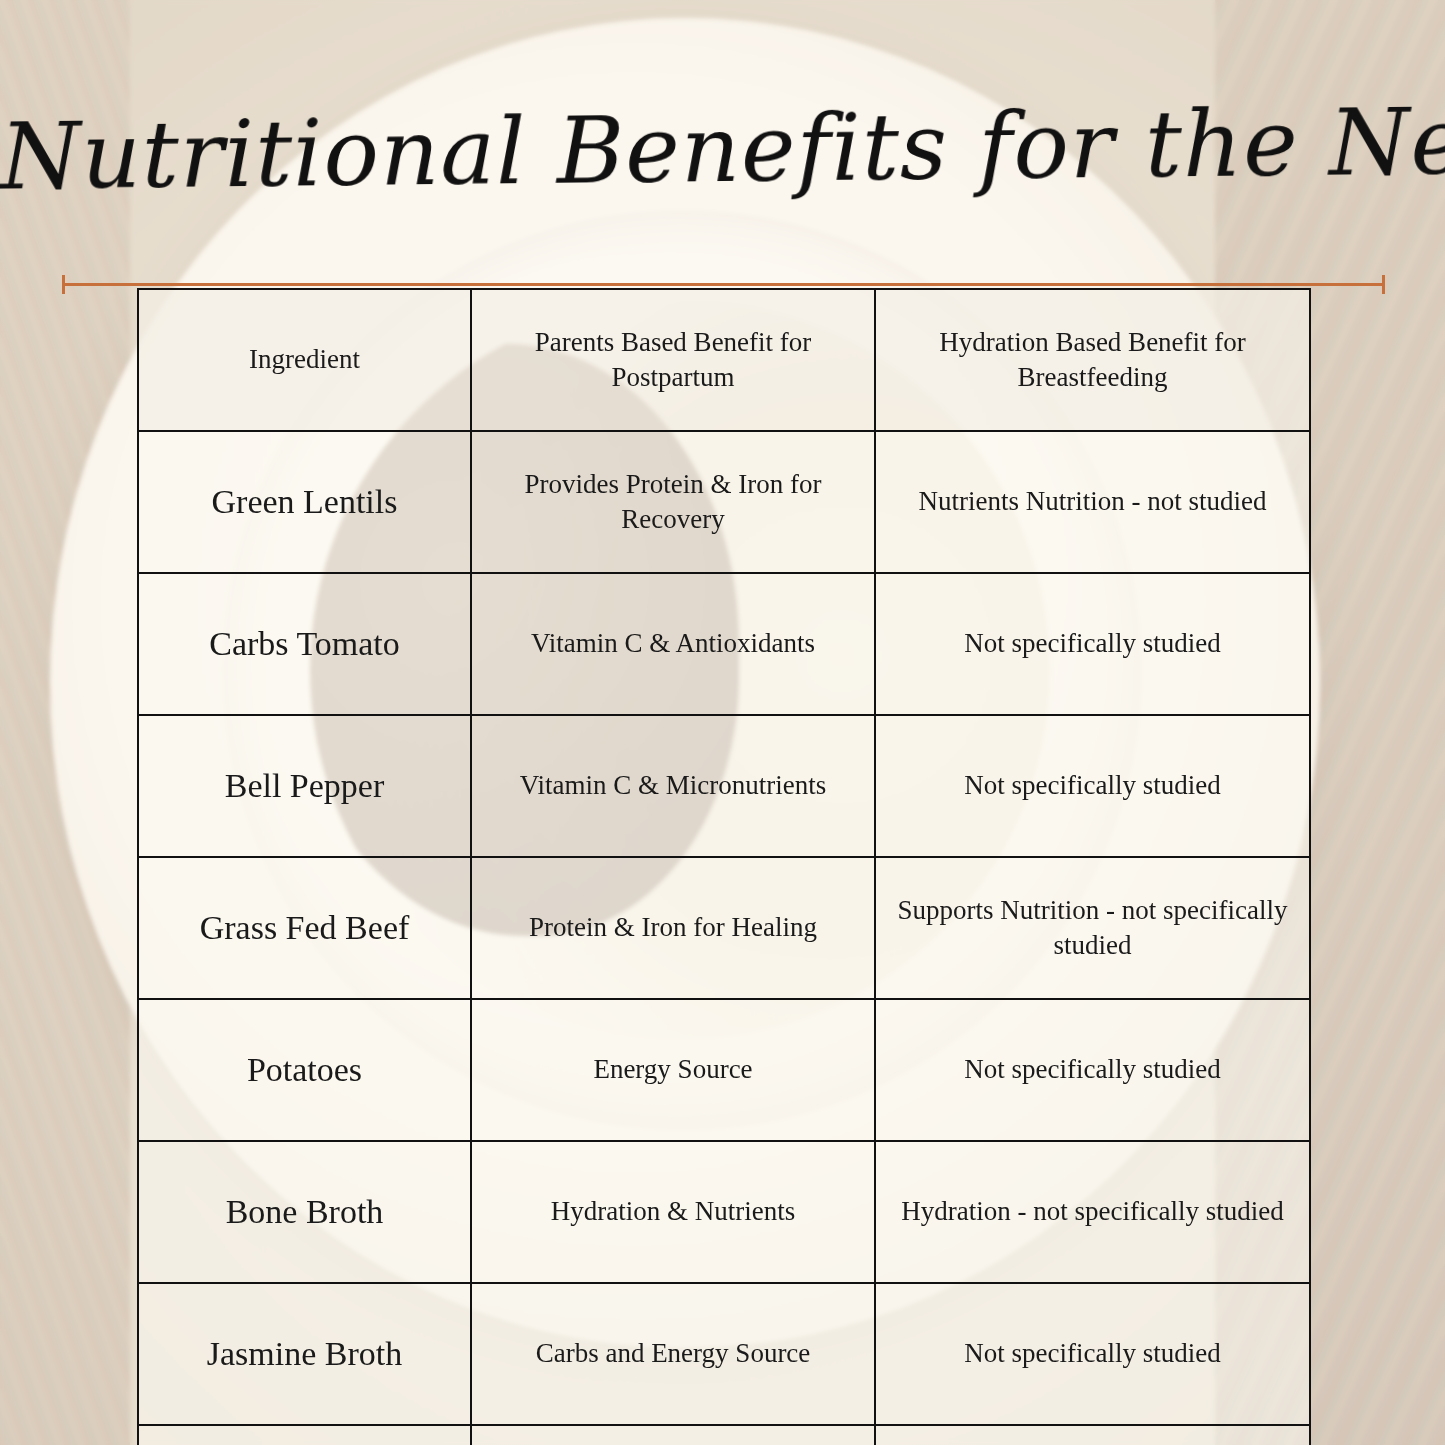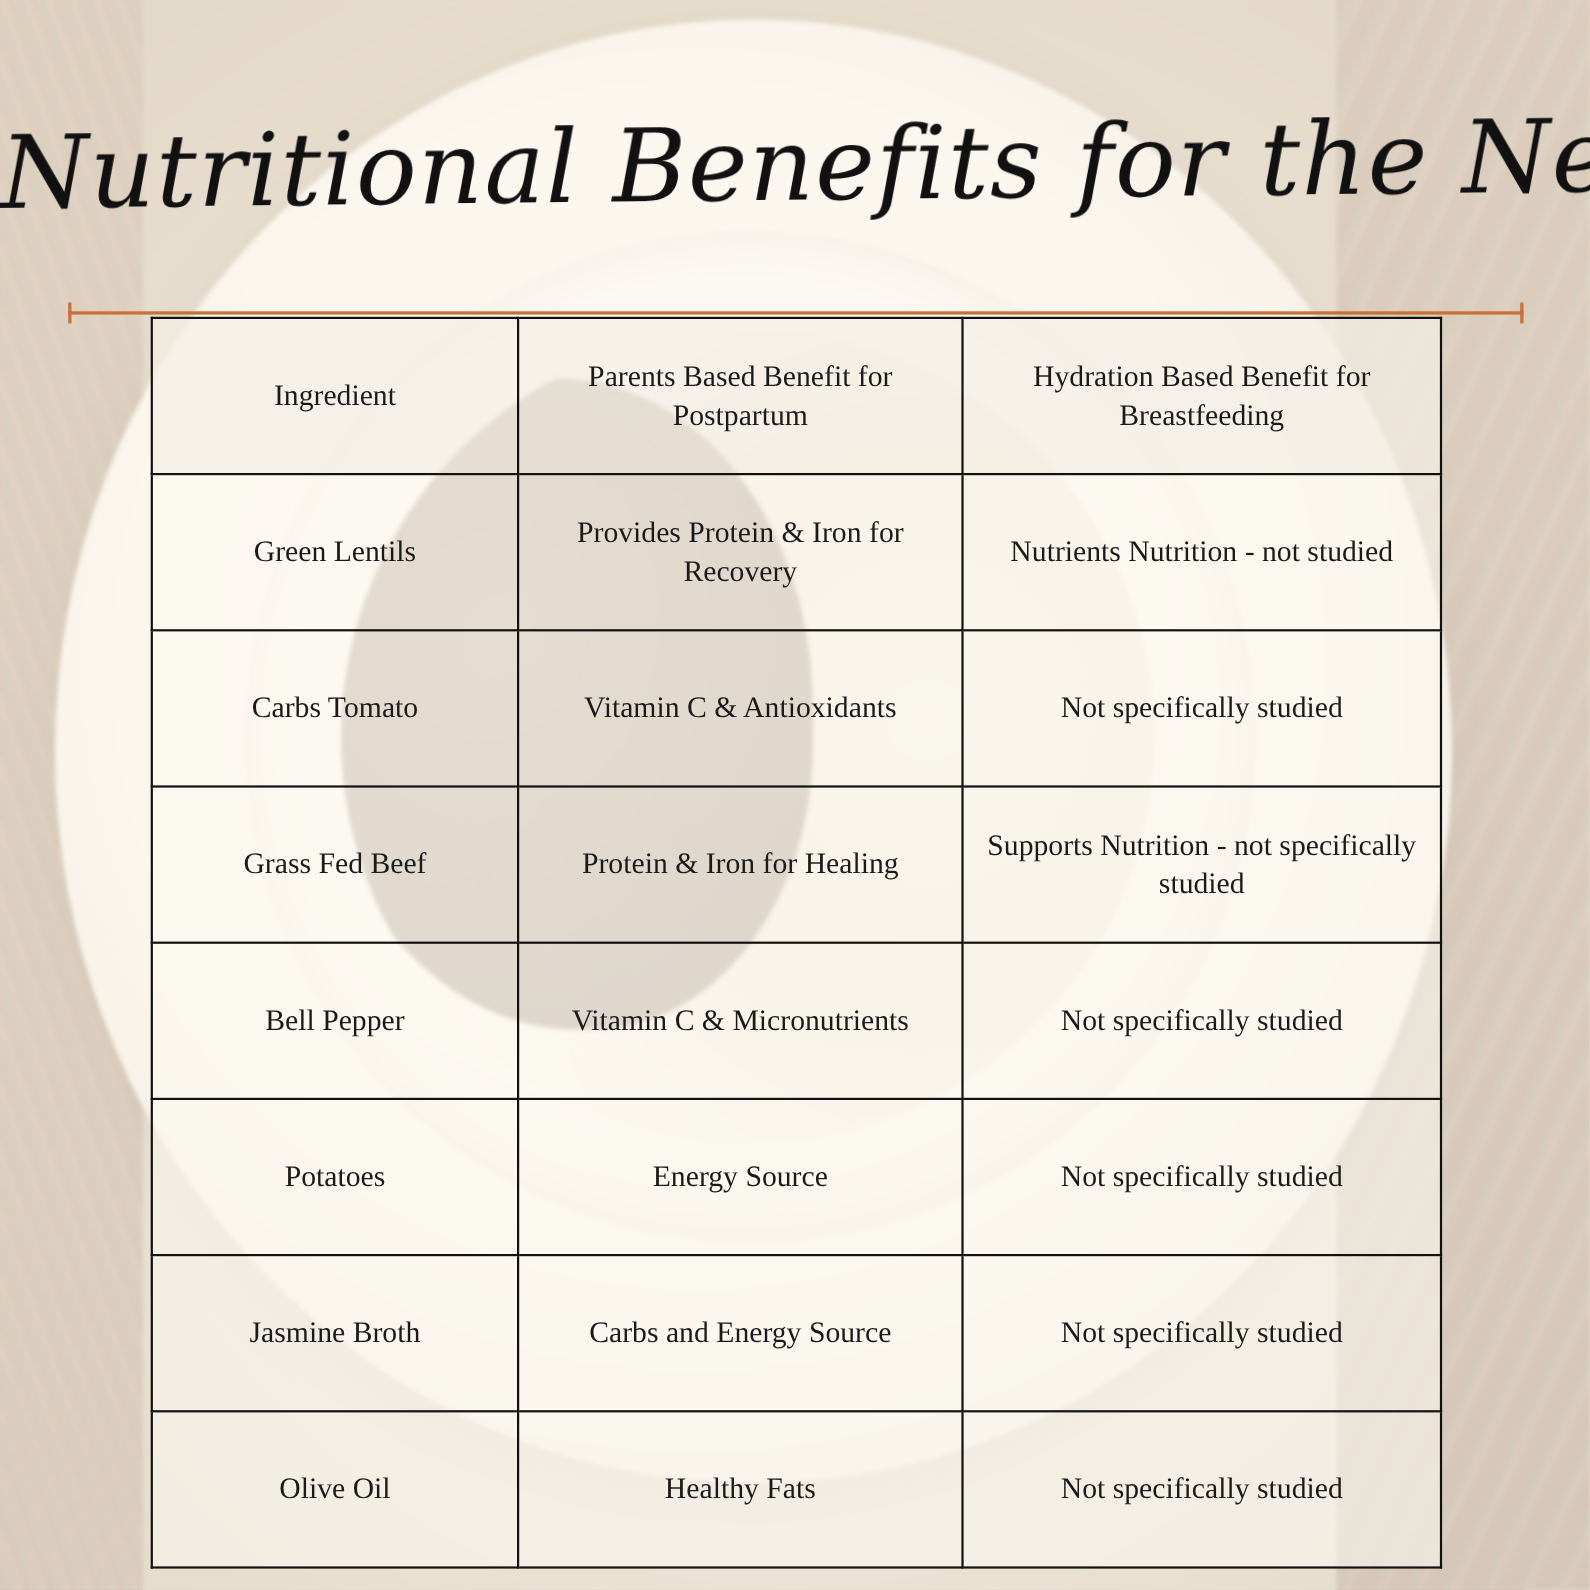--- a/index.html
+++ b/index.html
@@ -155,21 +155,21 @@
     font-size: 27px;
     line-height: 1.3;
     color: #1a1a1a;
     padding: 10px 18px;
     height: 120px;
     background: rgba(252,249,243,0.55);
   }
   tr.header td {
     background: rgba(243,238,228,0.72);
   }
-  td.ingredient { font-size: 27px; }
+  td.ingredient { font-size: 34px; }
 </style>
 </head>
 <body>
 
 <div class="bg">
   <div class="bg-fabric-left"></div>
   <div class="bg-fabric-right"></div>
   <div class="bg-plate"></div>
   <div class="bg-bowl"></div>
   <div class="bg-food">
@@ -200,33 +200,38 @@
         <td class="ingredient">Green Lentils</td>
         <td>Provides Protein &amp; Iron for Recovery</td>
         <td>Nutrients Nutrition - not studied</td>
       </tr>
       <tr>
         <td class="ingredient">Carbs Tomato</td>
         <td>Vitamin C &amp; Antioxidants</td>
         <td>Not specifically studied</td>
       </tr>
       <tr>
+        <td class="ingredient">Bell Pepper</td>
+        <td>Vitamin C &amp; Micronutrients</td>
+        <td>Not specifically studied</td>
+      </tr>
+      <tr>
         <td class="ingredient">Grass Fed Beef</td>
         <td>Protein &amp; Iron for Healing</td>
         <td>Supports Nutrition - not specifically studied</td>
       </tr>
       <tr>
-        <td class="ingredient">Bell Pepper</td>
-        <td>Vitamin C &amp; Micronutrients</td>
-        <td>Not specifically studied</td>
-      </tr>
-      <tr>
         <td class="ingredient">Potatoes</td>
         <td>Energy Source</td>
         <td>Not specifically studied</td>
+      </tr>
+      <tr>
+        <td class="ingredient">Bone Broth</td>
+        <td>Hydration &amp; Nutrients</td>
+        <td>Hydration - not specifically studied</td>
       </tr>
       <tr>
         <td class="ingredient">Jasmine Broth</td>
         <td>Carbs and Energy Source</td>
         <td>Not specifically studied</td>
       </tr>
       <tr>
         <td class="ingredient">Olive Oil</td>
         <td>Healthy Fats</td>
         <td>Not specifically studied</td>

